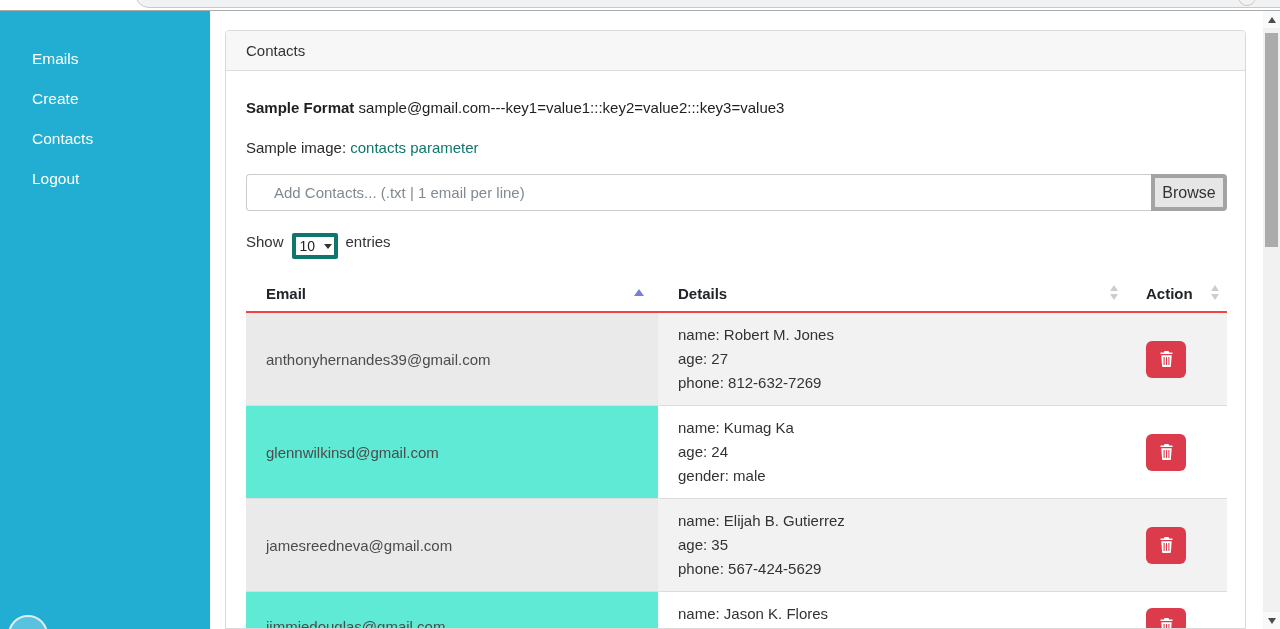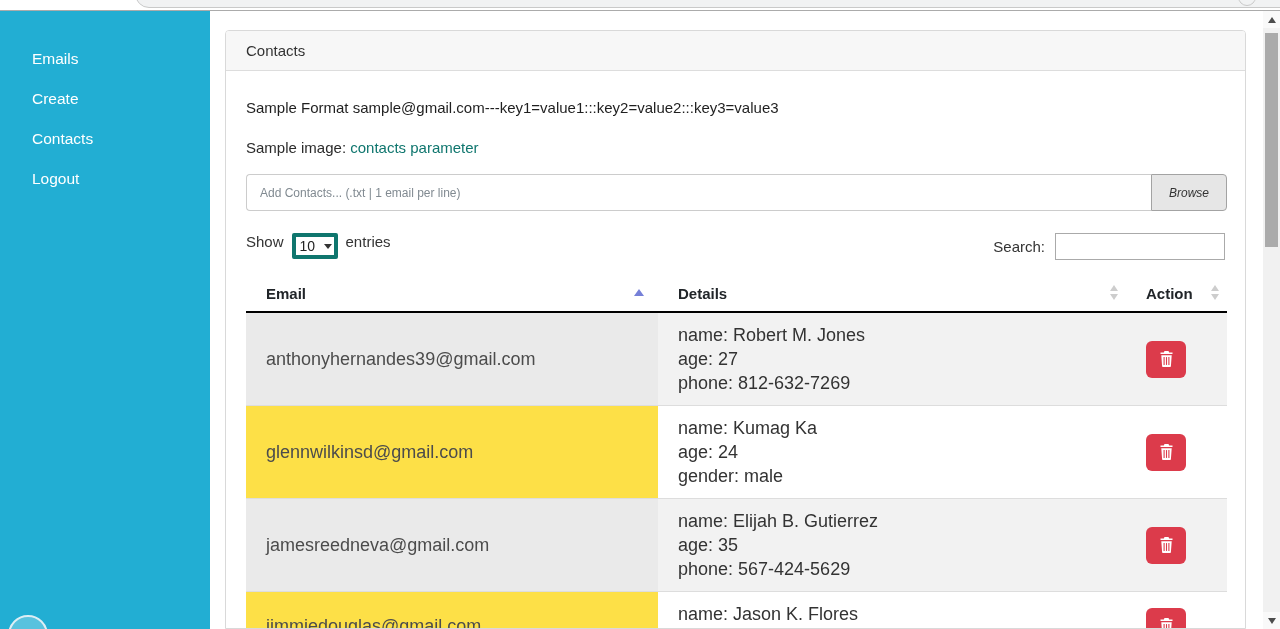--- a/index.html
+++ b/index.html
@@ -28,71 +28,71 @@
   
   .main { position:absolute; left:210px; top:0; width:1053px; height:618px; background:#fff; }
 
   .panel { position:absolute; left:15px; top:19px; width:1021px; height:599px;
     background:#fff; border:1px solid #d9d9d9; border-radius:4px 4px 0 0; overflow:hidden; }
   .panel-head { height:40px; background:#f7f7f7; border-bottom:1px solid #ddd;
     line-height:39px; padding-left:20px; font-size:15px; color:#333; }
   .panel-body { padding:20px; }
 
   .line1 { margin-top:8px; font-size:15px; color:#1f1f1f; }
-  .line1 b { font-weight:normal; }
+  .line1 b { font-weight:bold; }
   .line2 { margin-top:23px; font-size:15px; color:#2b2b2b; }
   .link { color:#0f766e; text-decoration:none; cursor:pointer; }
 
   
   .filegroup { margin-top:18px; display:flex; width:981px; height:37px; }
   .filegroup input { flex:1; height:37px; border:1px solid #ccc; border-right:none;
-    border-radius:4px 0 0 4px; padding:0 13px; font-size:12px; color:#333;
+    border-radius:4px 0 0 4px; padding:0 27px; font-size:15px; color:#333;
     font-family:inherit; outline:none; }
   .filegroup input::placeholder { color:#818a91; opacity:1; }
-  .browse-btn { width:76px; height:37px; background:#e6e6e6; border:1px solid #a3a3a3;
-    border-radius:0 4px 4px 0; font-size:12px; color:#333; font-family:inherit; cursor:pointer;font-style:italic; }
+  .browse-btn { width:76px; height:37px; background:#e6e6e6; border:4px solid #a3a3a3;
+    border-radius:0 4px 4px 0; font-size:16px; color:#333; font-family:inherit; cursor:pointer; }
 
   
   .controls { margin-top:22px; height:28px; position:relative; font-size:15px; color:#333; }
   .show-wrap { display:flex; align-items:flex-start; gap:8px; }
   .sel-wrap { position:relative; display:inline-block; }
   .sel-wrap select { width:46px; height:26px; border:4px solid #0f766e; border-radius:2px;
     font-size:14px; color:#222; padding:0 4px; background:#fff;
     -webkit-appearance:none; appearance:none; font-family:inherit; }
   .sel-caret { position:absolute; right:6px; top:11px; width:0; height:0; pointer-events:none;
     border-left:4px solid transparent; border-right:4px solid transparent;
     border-top:5px solid #333; }
   .search-wrap { position:absolute; right:0; top:0; display:flex; align-items:center; gap:10px; }
   .search-wrap input { width:170px; height:27px; border:1px solid #aaa; padding:0 6px;
     font-size:14px; font-family:inherit; outline:none; }
 
   
   table.grid { margin-top:15px; width:981px; border-collapse:collapse; table-layout:fixed; }
   .grid col.c-email { width:412px; } .grid col.c-details { width:468px; }
   .grid th { text-align:left; font-size:15px; font-weight:bold; color:#212529;
-    padding:9px 20px; border-bottom:2px solid #000000; position:relative; cursor:pointer; }
+    padding:9px 20px; border-bottom:2px solid #ef4444; position:relative; cursor:pointer; }
   .sort-asc { position:absolute; right:14px; top:13px; width:0; height:0;
     border-left:5px solid transparent; border-right:5px solid transparent;
     border-bottom:7px solid #7680d8; }
   .sort-both { position:absolute; right:8px; top:9px; }
   .sort-both i { display:block; width:0; height:0;
     border-left:4px solid transparent; border-right:4px solid transparent; }
   .sort-both i.u { border-bottom:6px solid #cdcdcd; margin-bottom:3px; }
   .sort-both i.d { border-top:6px solid #cdcdcd; }
 
-  .grid td { font-size:18px; padding:10px 20px; vertical-align:middle;
+  .grid td { font-size:15px; padding:10px 20px; vertical-align:middle;
     border-top:1px solid #ddd; }
   .grid tr:first-child td { border-top:none; }
   .grid td.td-email { color:#4c4c4c; }
   .grid td.td-details { color:#333; }
   .grid td.td-details div { line-height:24px; }
   .grid tr.odd td { background:#f2f2f2; }
   .grid tr.odd td.td-email { background:#eaeaea; }
   .grid tr.even td { background:#fff; }
-  .grid tr.even td.td-email { background:#fde047; }
+  .grid tr.even td.td-email { background:#5eead4; }
 
   .del-btn { width:40px; height:37px; border:none; border-radius:6px; background:#dc3b4b;
     cursor:pointer; display:flex; align-items:center; justify-content:center; }
 
   
   .scrollbar { position:absolute; right:0; top:0; width:17px; height:618px; background:#f1f1f1; }
   .sb-btn { position:absolute; left:0; width:17px; height:17px; background:#f9f9f9;
     display:flex; align-items:center; justify-content:center; cursor:pointer; }
   .sb-btn.up { top:0; } .sb-btn.down { bottom:0; }
   .arr-up { width:0; height:0; border-left:4px solid transparent; border-right:4px solid transparent;
@@ -134,24 +134,20 @@
         </div>
 
         <div class="controls">
           <div class="show-wrap">
             <span>Show</span>
             <span class="sel-wrap">
               <select id="lenSel"><option>10</option></select>
               <i class="sel-caret"></i>
             </span>
             <span>entries</span>
-          </div>
-          <div class="search-wrap">
-            <span>Search:</span>
-            <input type="text" value="" style="">
           </div>
         </div>
 
         <table class="grid">
           <colgroup>
               <col class="c-email">
               <col class="c-details">
               <col>
             </colgroup>
           <thead>

